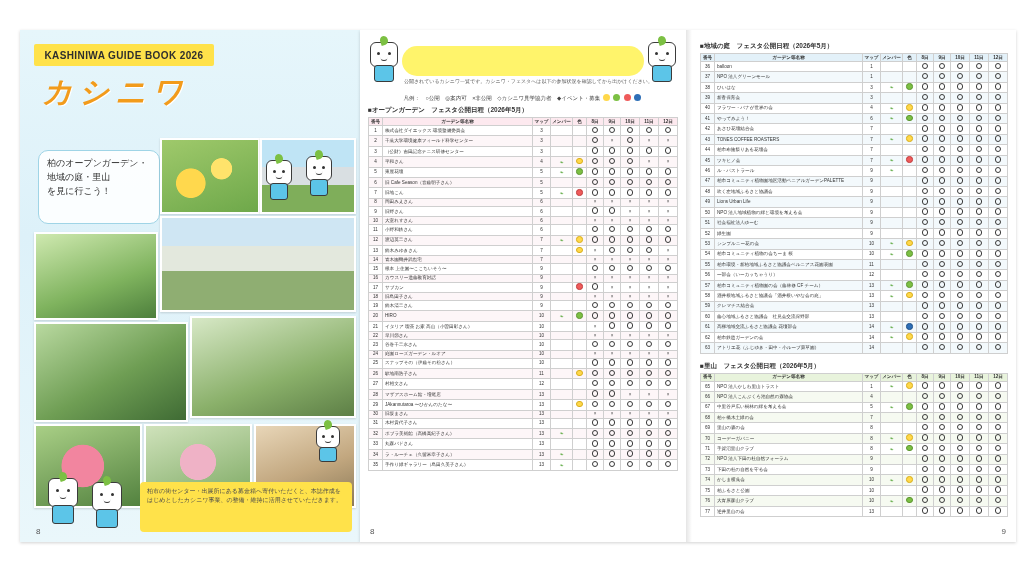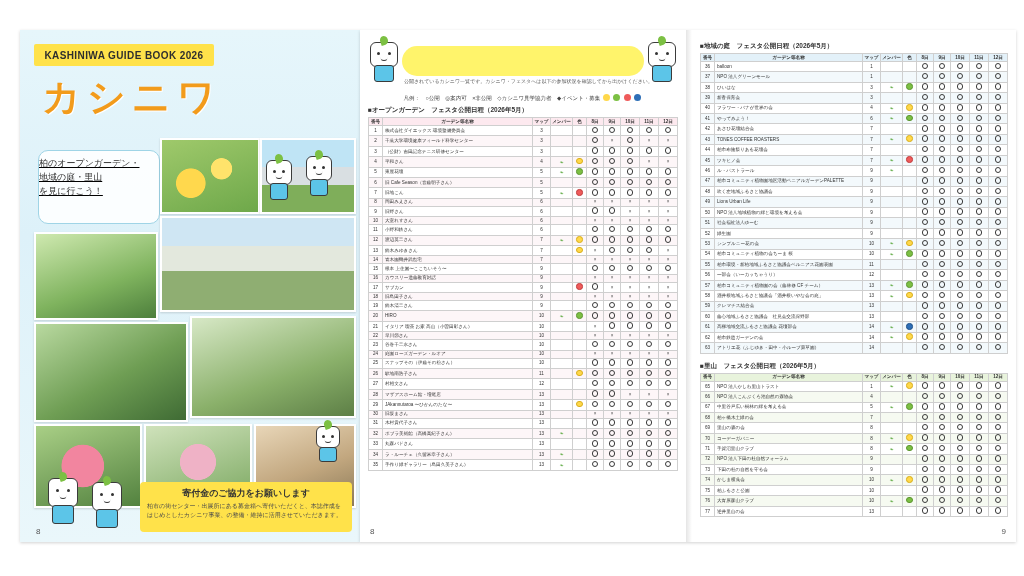--- a/index.html
+++ b/index.html
@@ -7,24 +7,24 @@
   .page{position:relative;width:1024px;height:576px;background:#ffffff;}
 
   
   .left-sheet{position:absolute;left:8px;top:30px;width:340px;height:512px;background:#eaf7fb;
      box-shadow:0 1px 3px rgba(0,0,0,.18);overflow:hidden;margin-left:12px;}
   .left-inner{position:absolute;inset:0;background:
       linear-gradient(180deg,#e6f6fb 0%,#ddf1f9 40%,#eaf7fb 100%);}
   .cover-title-band{position:absolute;left:14px;top:14px;width:180px;height:22px;background:#ffe24a;
       border-radius:2px;display:flex;align-items:center;justify-content:center;}
   .cover-title-band span{font-size:10px;font-weight:bold;color:#2e2e2e;letter-spacing:.4px;}
-  .big-title{position:absolute;left:22px;top:42px;font-size:38px;font-weight:bold;color:#f29b1b;
-      letter-spacing:6px;text-shadow:1px 1px 0 #fff;}
+  .big-title{position:absolute;left:22px;top:42px;font-size:30px;font-weight:bold;color:#f29b1b;
+      letter-spacing:6px;text-shadow:1px 1px 0 #fff;font-style:italic;}
   .sub-balloon{position:absolute;left:18px;top:120px;width:122px;height:74px;background:rgba(255,255,255,.88);
-      border:1.5px solid #9fd4e6;border-radius:10px;padding:6px 0;box-sizing:border-box;text-decoration:underline;}
+      border:1.5px solid #9fd4e6;border-radius:10px;padding:6px 8px;box-sizing:border-box;}
   .sub-balloon div{font-size:9px;color:#2e2e2e;line-height:1.55;}
 
   .photo{position:absolute;border:2px solid #fff;box-shadow:0 1px 2px rgba(0,0,0,.15);overflow:hidden;}
   .p1{left:140px;top:108px;width:96px;height:72px;background:
       radial-gradient(circle at 30% 60%,#ffd84d 0 18%,transparent 19%),
       radial-gradient(circle at 62% 40%,#ffe36b 0 14%,transparent 15%),
       linear-gradient(160deg,#9fc96b,#6ea84a);}
   .p2{left:240px;top:108px;width:92px;height:72px;background:
       linear-gradient(180deg,#bfe4f5 0 38%,#d9dfe2 38% 62%,#7fae5a 62% 100%);}
   .p3{left:14px;top:202px;width:120px;height:84px;background:
@@ -167,21 +167,20 @@
       <div class="head">
           <span class="leaf"></span>
           <span class="eye l"></span>
           <span class="eye r"></span>
           <span class="mouth"></span>
         </div>
       <div class="body"></div>
     </div>
 
     <div class="donation-box">
-      <div class="dh">寄付金のご協力をお願いします</div>
       <div class="dt">柏市の街センター・出展所にある募金箱へ寄付いただくと、本誌作成をはじめとしたカシニワ事業、の整備・維持に活用させていただきます。</div>
     </div>
 
     <div class="mascot m-cover-1">
       <div class="head">
           <span class="leaf"></span>
           <span class="eye l"></span>
           <span class="eye r"></span>
           <span class="mouth"></span>
         </div>

